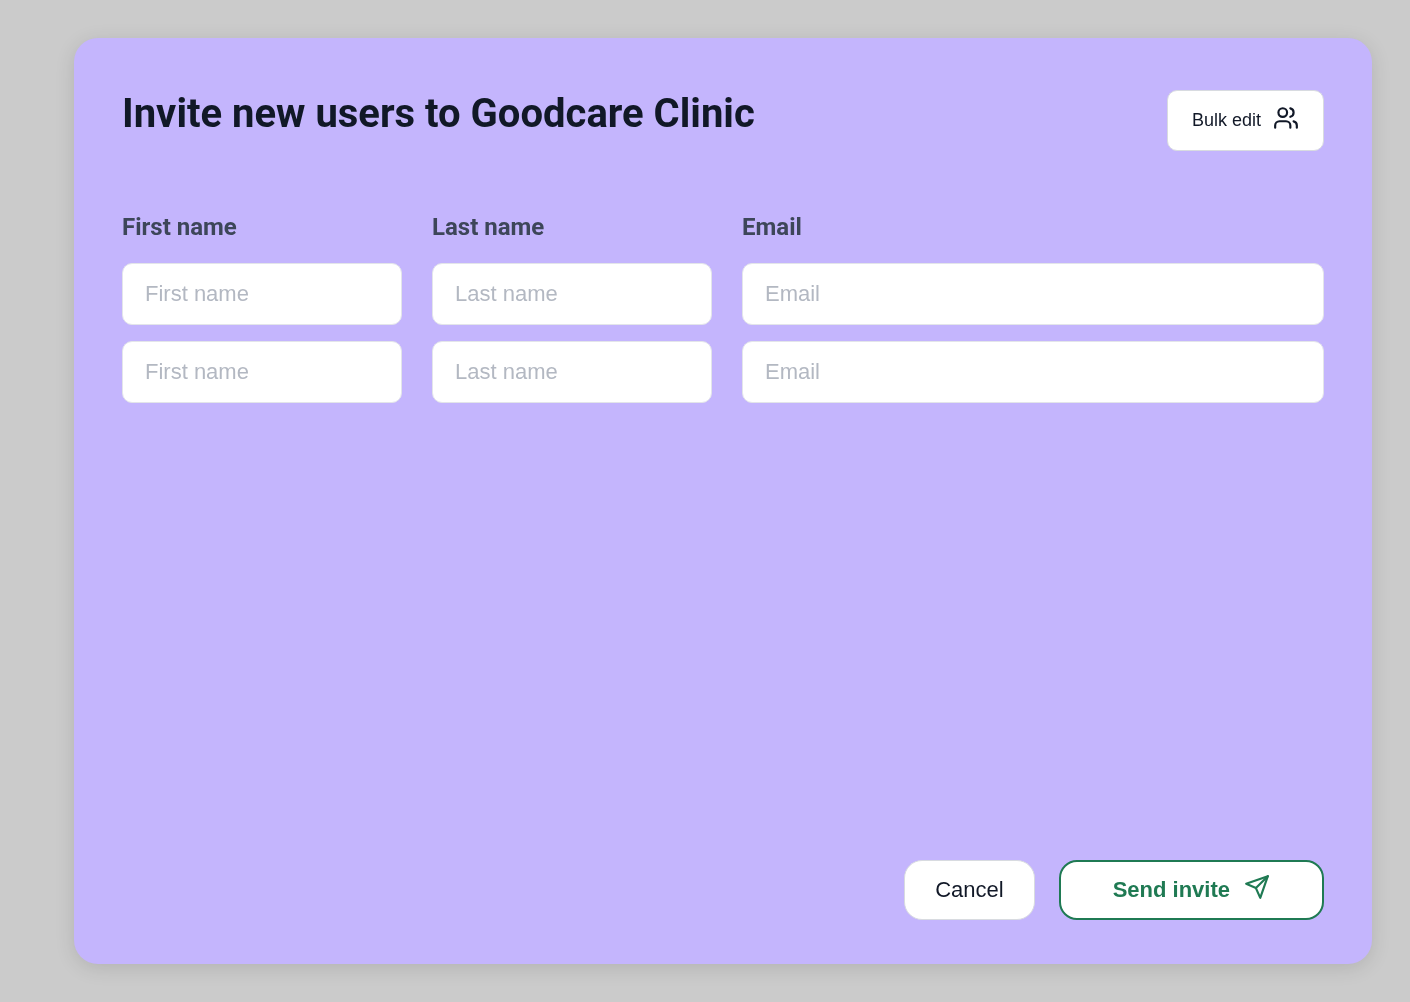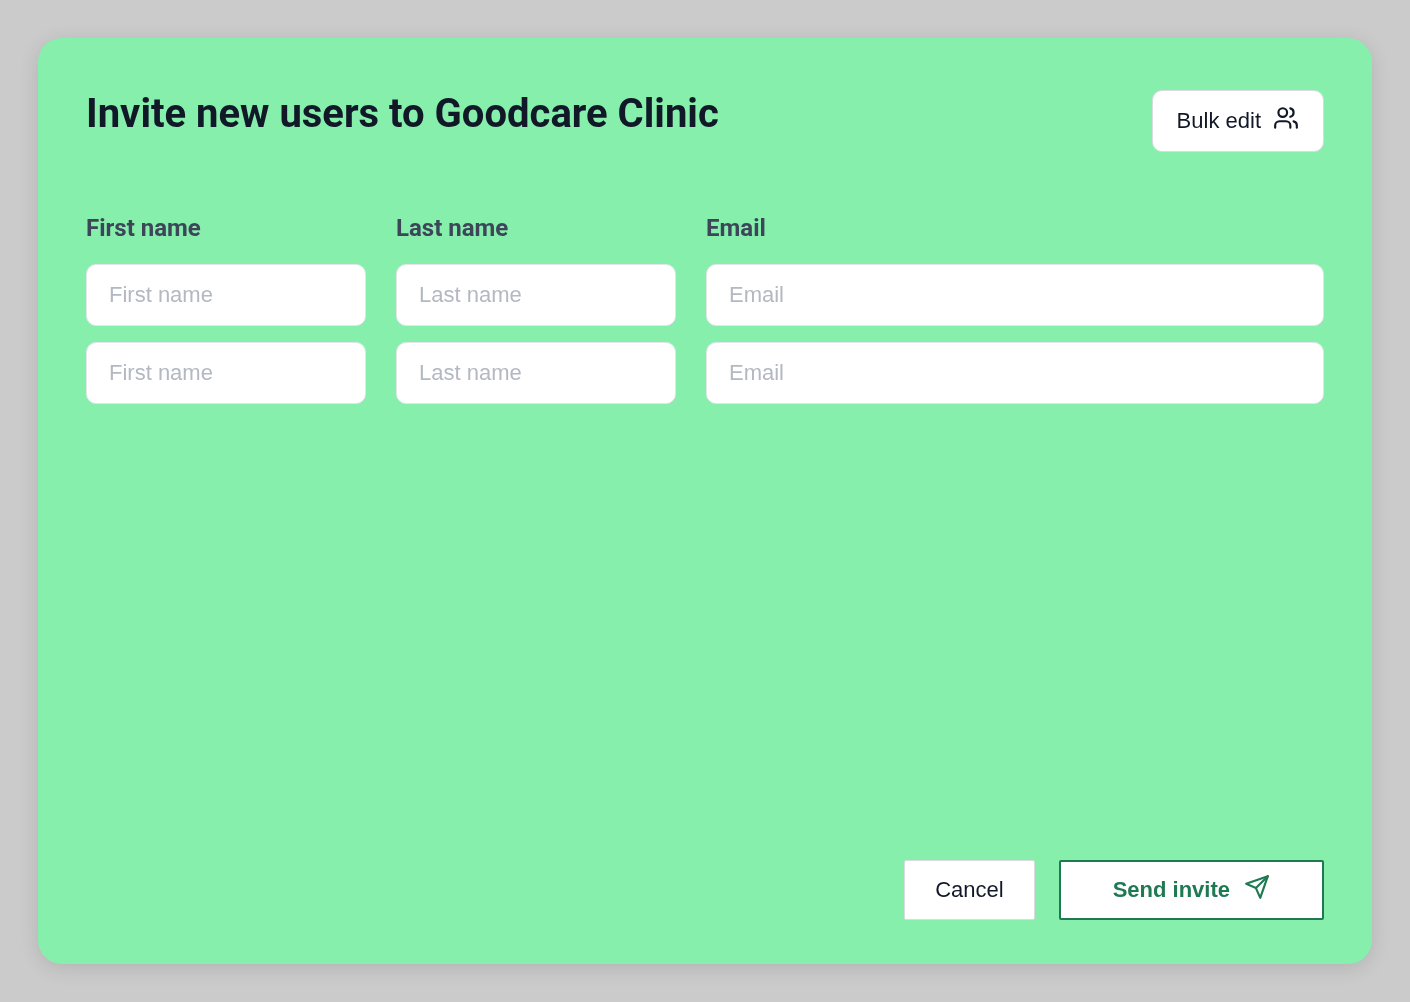--- a/index.html
+++ b/index.html
@@ -18,29 +18,30 @@
     width: 1410px;
   }
   .page-wrap {
     width: 1410px;
     height: 1002px;
     background: #cbcbcb;
     padding: 38px;
     display: flex;
   }
   .card {
-    background: #86efac;
+    background: #c4b5fd;
     border-radius: 24px;
     width: 100%;
     height: 100%;
     box-shadow: 0 4px 20px rgba(0,0,0,0.12);
     padding: 52px 48px 44px 48px;
     display: flex;
     flex-direction: column;
     position: relative;
+    margin-left: 36px;
   }
   .card-header {
     display: flex;
     justify-content: space-between;
     align-items: flex-start;
   }
   .card-title {
     font-size: 40px;
     font-weight: 700;
     color: #111827;
@@ -48,21 +49,21 @@
     line-height: 1.2;
   }
   .bulk-btn {
     display: flex;
     align-items: center;
     gap: 12px;
     background: #fff;
     border: 1.5px solid #d8dbe0;
     border-radius: 10px;
     padding: 14px 24px;
-    font-size: 22px;
+    font-size: 18px;
     font-weight: 500;
     color: #111827;
     cursor: pointer;
   }
   .bulk-btn svg { width: 26px; height: 26px; }
 
   .form-area {
     margin-top: 62px;
   }
   .labels-row, .inputs-row {
@@ -93,21 +94,21 @@
     margin-top: auto;
     display: flex;
     justify-content: flex-end;
     gap: 24px;
   }
   .btn {
     display: inline-flex;
     align-items: center;
     justify-content: center;
     gap: 14px;
-    border-radius: 2px;
+    border-radius: 18px;
     height: 60px;
     padding: 0 30px;
     font-size: 22px;
     font-weight: 500;
     cursor: pointer;
     background: #fff;
   }
   .btn-secondary {
     border: 1.5px solid #d8dbe0;
     color: #111827;

